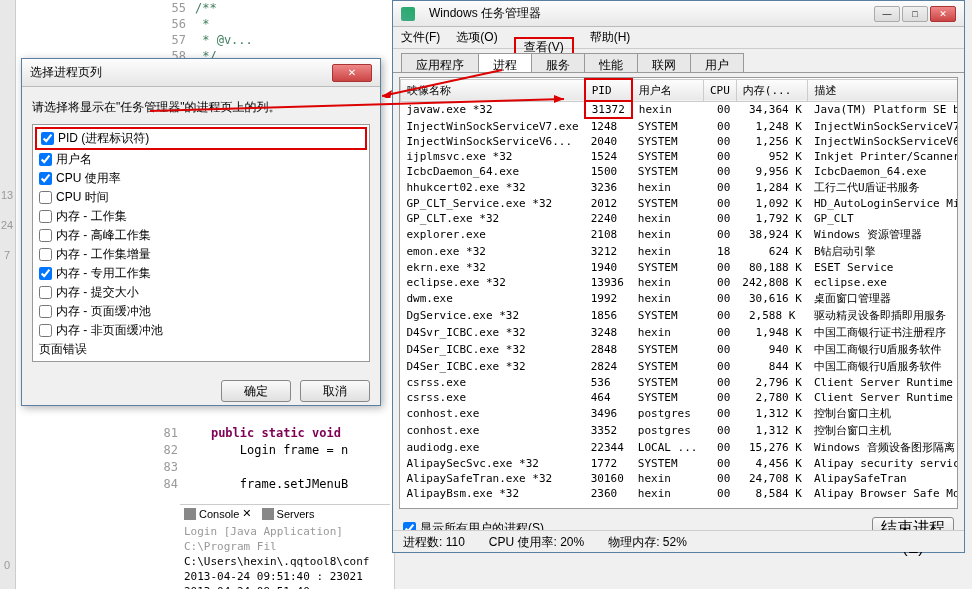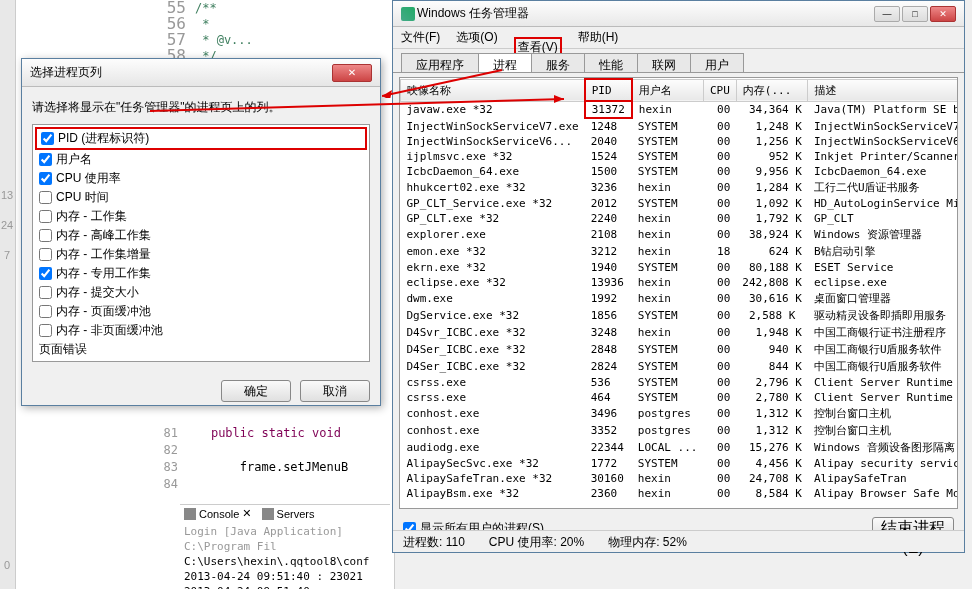--- a/index.html
+++ b/index.html
@@ -1,42 +1,42 @@
 <!DOCTYPE html>
 <html><head>
 <meta charset="utf-8">
 <style>
 * { margin: 0; padding: 0; box-sizing: border-box; }
 body { font-family: "Microsoft YaHei", Tahoma, sans-serif; font-size: 11px; background: #f0f0f0; width: 972px; height: 589px; overflow: hidden; position: relative; }
 .editor-bg { position: absolute; left: 0; top: 0; width: 395px; height: 589px; background: #fff; border-right: 1px solid #ccc; }
-.code-gutter { position: absolute; left: 148px; top: 0; width: 42px; height: 65px; background: #fff; color: #999; font-family: Consolas, monospace; font-size: 16px; text-align: right; padding-right: 4px; line-height: 16px; }
+.code-gutter { position: absolute; left: 148px; top: 0; width: 42px; height: 65px; background: #fff; color: #999; font-family: Consolas, monospace; font-size: 12px; text-align: right; padding-right: 4px; line-height: 16px; }
 .code-gutter span { display: block; }
 .code-text { position: absolute; left: 195px; top: 0; font-family: Consolas, monospace; font-size: 12px; color: #3f7f5f; line-height: 16px; }
 .left-bar { position: absolute; left: 0; top: 0; width: 16px; height: 589px; background: #e8e8e8; border-right: 1px solid #ccc; }
 .dialog { position: absolute; left: 21px; top: 58px; width: 360px; height: 348px; background: #f0f0f0; border: 1px solid #5a7fa0; box-shadow: 2px 2px 8px rgba(0,0,0,0.3); }
 .dialog-title { height: 28px; background: linear-gradient(#fdfdfd, #e6e6e6); border-bottom: 1px solid #bbb; padding: 5px 8px; font-size: 12px; color: #000; display: flex; justify-content: space-between; align-items: center; }
 .dialog-close { width: 40px; height: 18px; background: linear-gradient(#e88, #c44); border: 1px solid #a33; color: #fff; font-size: 10px; display: flex; align-items: center; justify-content: center; border-radius: 2px; }
 .dialog-body { padding: 12px 10px; }
 .dialog-label { font-size: 12px; color: #000; margin-bottom: 8px; }
 .checklist { border: 1px solid #999; background: #fff; height: 238px; overflow-y: auto; padding: 2px; }
 .check-item { display: flex; align-items: center; padding: 1px 4px; font-size: 12px; }
 .check-item input { margin-right: 4px; }
 .check-item.highlight { border: 2px solid #d00; }
 .dialog-buttons { text-align: right; padding: 6px 10px; }
 .dialog-buttons button { width: 70px; height: 22px; margin-left: 6px; font-size: 12px; background: linear-gradient(#fafafa, #e0e0e0); border: 1px solid #888; border-radius: 3px; }
 .taskmgr { position: absolute; left: 392px; top: 0; width: 573px; height: 553px; background: #f0f0f0; border: 1px solid #5a7fa0; }
 .tm-title { height: 26px; background: linear-gradient(#fdfdfd, #e8e8e8); border-bottom: 1px solid #bbb; padding: 4px 8px; display: flex; justify-content: space-between; align-items: center; font-size: 12px; }
-.tm-title-left { display: flex; align-items: center; gap: 2px; }
+.tm-title-left { display: flex; align-items: center; gap: 14px; }
 .tm-icon { width: 14px; height: 14px; background: linear-gradient(45deg, #4a8, #2a6); border-radius: 2px; }
 .tm-controls { display: flex; gap: 2px; }
 .tm-ctrl { width: 26px; height: 16px; background: linear-gradient(#f0f0f0, #dcdcdc); border: 1px solid #aaa; border-radius: 2px; font-size: 9px; display: flex; align-items: center; justify-content: center; }
 .tm-ctrl.close { background: linear-gradient(#e88, #c44); border-color: #a33; color: #fff; }
 .tm-menu { height: 22px; padding: 2px 8px; border-bottom: 1px solid #ccc; font-size: 12px; display: flex; gap: 16px; align-items: center; }
 .tm-menu span { cursor: default; }
-.tm-menu span.highlight { border: 2px solid #d00; padding: 0 2px; margin-top: 20px; }
+.tm-menu span.highlight { border: 2px solid #d00; padding: 0 8px; margin-top: 20px; }
 .tm-tabs { height: 24px; border-bottom: 1px solid #999; padding-left: 8px; padding-top: 4px; display: flex; gap: 0; }
 .tab { padding: 3px 14px; border: 1px solid #999; border-bottom: none; background: #e8e8e8; font-size: 12px; margin-right: -1px; }
 .tab.active { background: #fff; position: relative; z-index: 2; }
 .process-area { background: #fff; border: 1px solid #999; margin: 4px 6px; height: 432px; overflow: auto; }
 .proc-table { width: 100%; border-collapse: collapse; font-size: 11px; font-family: SimSun, monospace; }
 .proc-table th { background: linear-gradient(#fdfdfd, #e8e8e8); border: 1px solid #ccc; padding: 3px 6px; text-align: left; font-weight: normal; position: sticky; top: 0; }
 .proc-table th.highlight { border: 2px solid #d00; }
 .proc-table td { padding: 1px 6px; white-space: nowrap; }
 .proc-table td.highlight { border: 2px solid #d00; }
 .tm-footer { padding: 4px 10px; display: flex; justify-content: space-between; align-items: center; font-size: 12px; }
@@ -47,21 +47,21 @@
 .console-tabs { padding: 2px 4px; font-size: 11px; display: flex; gap: 10px; align-items: center; }
 .console-tab { display: flex; align-items: center; gap: 3px; }
 .console-icon { width: 12px; height: 12px; background: #888; }
 .console-body { font-family: Consolas, monospace; font-size: 11px; padding: 2px 4px; line-height: 15px; }
 .console-body .header { color: #999; }
 .red-arrow1 { position: absolute; left: 150px; top: 95px; width: 414px; height: 20px; pointer-events: none; z-index: 100; }
 .red-arrow2 { position: absolute; left: 382px; top: 68px; width: 130px; height: 30px; pointer-events: none; z-index: 100; }
 .code-bottom { position: absolute; left: 182px; top: 425px; font-family: Consolas, monospace; font-size: 12px; line-height: 17px; }
 .code-bottom .gutter { position: absolute; left: -34px; color: #999; text-align: right; width: 30px; }
 .code-bottom .line { white-space: pre; }
-.code-bottom .kw { color: #7f0055; font-weight: normal; }
+.code-bottom .kw { color: #7f0055; font-weight: bold; }
 .narrow-num { position: absolute; left: 0; top: 180px; font-size: 11px; color: #999; line-height: 30px; width: 14px; text-align: center; }
 </style>
 </head>
 <body>
 
 <div class="editor-bg">
   <div class="left-bar"></div>
   <div class="narrow-num">
     <div>13</div>
     <div>24</div>
@@ -83,20 +83,21 @@
  */</div>
   </div>
   <div class="code-bottom">
     <div class="gutter">
       <div>81</div>
       <div>82</div>
       <div>83</div>
       <div>84</div>
     </div>
     <div class="line">    <span class="kw">public static void</span></div>
+    <div class="line">        Login frame = n</div>
     <div class="line"> </div>
     <div class="line">        frame.setJMenuB</div>
   </div>
 </div>
 
 <div class="dialog">
   <div class="dialog-title">
     <span>选择进程页列</span>
     <span class="dialog-close">✕</span>
   </div>

